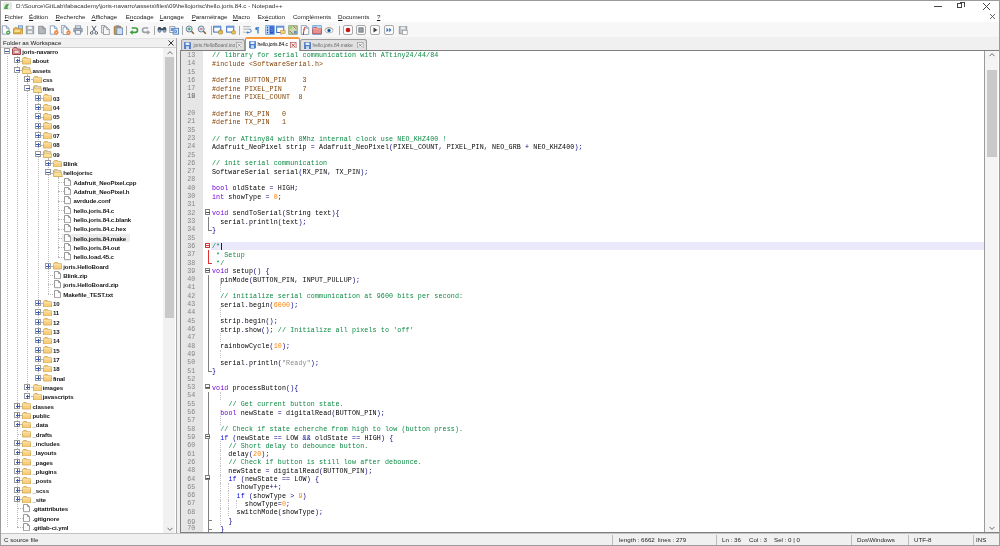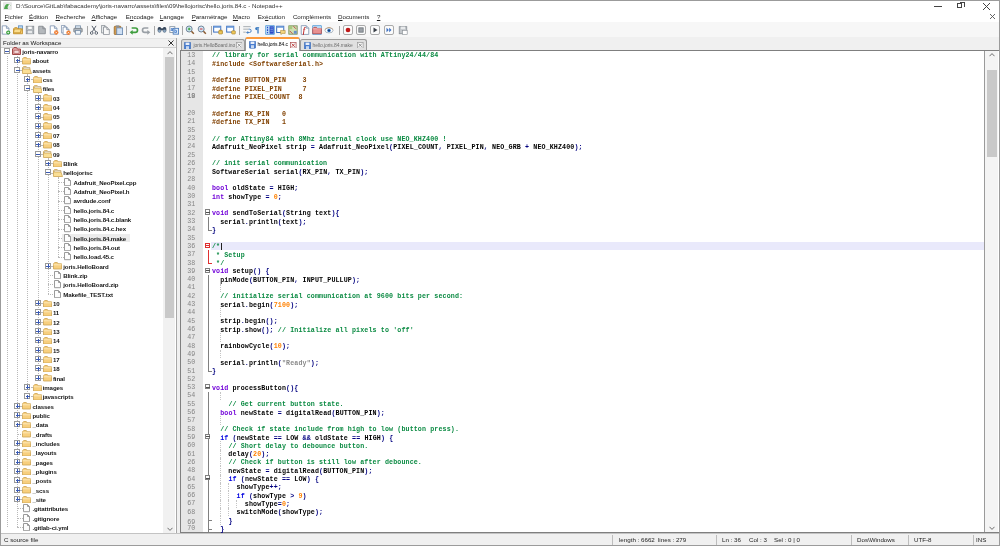--- a/index.html
+++ b/index.html
@@ -1,19 +1,19 @@
 <!DOCTYPE html>
 <html><head><meta charset="utf-8"><style>
 *{margin:0;padding:0;box-sizing:border-box}
 html,body{width:1000px;height:546px;overflow:hidden}
 body{font-family:"Liberation Sans",sans-serif;background:#fff;position:relative}
 .abs{position:absolute}
 .t6{font-size:6.4px;line-height:1;color:#101010}
 .code,.gut{font-family:"Liberation Mono",monospace;font-size:6.67px;line-height:8.306px;white-space:pre;letter-spacing:0.125px;height:8.31px}
-.code{font-weight:bold;color:#000}
+.code{font-weight:normal;color:#000}
 .gut{color:#858585;text-align:right}
 .c{color:#0a8a42}.p{color:#804000}.k{color:#0000e0}.t{color:#7000d8}
 .n{color:#ff8000}.s{color:#8a8a8a}.o{color:#000080}
 .tree{font-size:6.1px;letter-spacing:-0.1px;color:#151515;font-weight:bold;white-space:nowrap}
 .dotv{border-left:1px dotted #b9b9b9}
 .doth{border-top:1px dotted #b9b9b9}
 .pm{width:6px;height:6px;background:#fff;border:1px solid #9a9a9a;position:absolute}
 .pm i{position:absolute;left:0.5px;top:2px;width:4px;height:0;border-top:1px solid #3a5ab4}
 .pm.pl b{position:absolute;left:2px;top:0.5px;height:4px;width:0;border-left:1px solid #3a5ab4}
 .fold{width:5.2px;height:5.2px;background:#fcfcfc;border:1px solid #808080;position:absolute}
@@ -872,30 +872,30 @@
 <div class="code abs" style="left:211.9px;top:192.65px"><span class="t">int</span> showType <span class="o">=</span> <span class="n">0</span><span class="o">;</span></div>
 <div class="code abs" style="left:211.9px;top:209.26px"><span class="t">void</span> sendToSerial<span class="o">(</span>String text<span class="o">){</span></div>
 <div class="code abs" style="left:211.9px;top:217.57px">  serial<span class="o">.</span>println<span class="o">(</span>text<span class="o">);</span></div>
 <div class="code abs" style="left:211.9px;top:225.88px"><span class="o">}</span></div>
 <div class="code abs" style="left:211.9px;top:242.49px"><span class="c">/*</span></div>
 <div class="code abs" style="left:211.9px;top:250.79px"><span class="c"> * Setup</span></div>
 <div class="code abs" style="left:211.9px;top:259.10px"><span class="c"> */</span></div>
 <div class="code abs" style="left:211.9px;top:267.41px"><span class="t">void</span> setup<span class="o">()</span> <span class="o">{</span></div>
 <div class="code abs" style="left:211.9px;top:275.71px">  pinMode<span class="o">(</span>BUTTON_PIN<span class="o">,</span> INPUT_PULLUP<span class="o">);</span></div>
 <div class="code abs" style="left:211.9px;top:292.32px">  <span class="c">// initialize serial communication at 9600 bits per second:</span></div>
-<div class="code abs" style="left:211.9px;top:300.63px">  serial<span class="o">.</span>begin<span class="o">(</span><span class="n">7100</span><span class="o">);</span></div>
+<div class="code abs" style="left:211.9px;top:300.63px">  serial<span class="o">.</span>begin<span class="o">(</span><span class="n">6000</span><span class="o">);</span></div>
 <div class="code abs" style="left:211.9px;top:317.24px">  strip<span class="o">.</span>begin<span class="o">();</span></div>
 <div class="code abs" style="left:211.9px;top:325.55px">  strip<span class="o">.</span>show<span class="o">();</span> <span class="c">// Initialize all pixels to 'off'</span></div>
 <div class="code abs" style="left:211.9px;top:342.16px">  rainbowCycle<span class="o">(</span><span class="n">10</span><span class="o">);</span></div>
 <div class="code abs" style="left:211.9px;top:358.77px">  serial<span class="o">.</span>println<span class="o">(</span><span class="s">"Ready"</span><span class="o">);</span></div>
 <div class="code abs" style="left:211.9px;top:367.08px"><span class="o">}</span></div>
 <div class="code abs" style="left:211.9px;top:383.69px"><span class="t">void</span> processButton<span class="o">(){</span></div>
 <div class="code abs" style="left:211.9px;top:400.30px">    <span class="c">// Get current button state.</span></div>
 <div class="code abs" style="left:211.9px;top:408.61px">  <span class="t">bool</span> newState <span class="o">=</span> digitalRead<span class="o">(</span>BUTTON_PIN<span class="o">);</span></div>
-<div class="code abs" style="left:211.9px;top:425.22px">  <span class="c">// Check if state include from high to low (button press).</span></div>
+<div class="code abs" style="left:211.9px;top:425.22px">  <span class="c">// Check if state echerche from high to low (button press).</span></div>
 <div class="code abs" style="left:211.9px;top:433.53px">  <span class="k">if</span> <span class="o">(</span>newState <span class="o">==</span> LOW <span class="o">&amp;&amp;</span> oldState <span class="o">==</span> HIGH<span class="o">)</span> <span class="o">{</span></div>
 <div class="code abs" style="left:211.9px;top:441.83px">    <span class="c">// Short delay to debounce button.</span></div>
 <div class="code abs" style="left:211.9px;top:450.14px">    delay<span class="o">(</span><span class="n">20</span><span class="o">);</span></div>
 <div class="code abs" style="left:211.9px;top:458.44px">    <span class="c">// Check if button is still low after debounce.</span></div>
 <div class="code abs" style="left:211.9px;top:466.75px">    newState <span class="o">=</span> digitalRead<span class="o">(</span>BUTTON_PIN<span class="o">);</span></div>
 <div class="code abs" style="left:211.9px;top:475.06px">    <span class="k">if</span> <span class="o">(</span>newState <span class="o">==</span> LOW<span class="o">)</span> <span class="o">{</span></div>
 <div class="code abs" style="left:211.9px;top:483.36px">      showType<span class="o">++;</span></div>
 <div class="code abs" style="left:211.9px;top:491.67px">      <span class="k">if</span> <span class="o">(</span>showType <span class="o">&gt;</span> <span class="n">9</span><span class="o">)</span></div>
 <div class="code abs" style="left:211.9px;top:499.97px">        showType<span class="o">=</span><span class="n">0</span><span class="o">;</span></div>
 <div class="code abs" style="left:211.9px;top:508.28px">      switchMode<span class="o">(</span>showType<span class="o">);</span></div>

